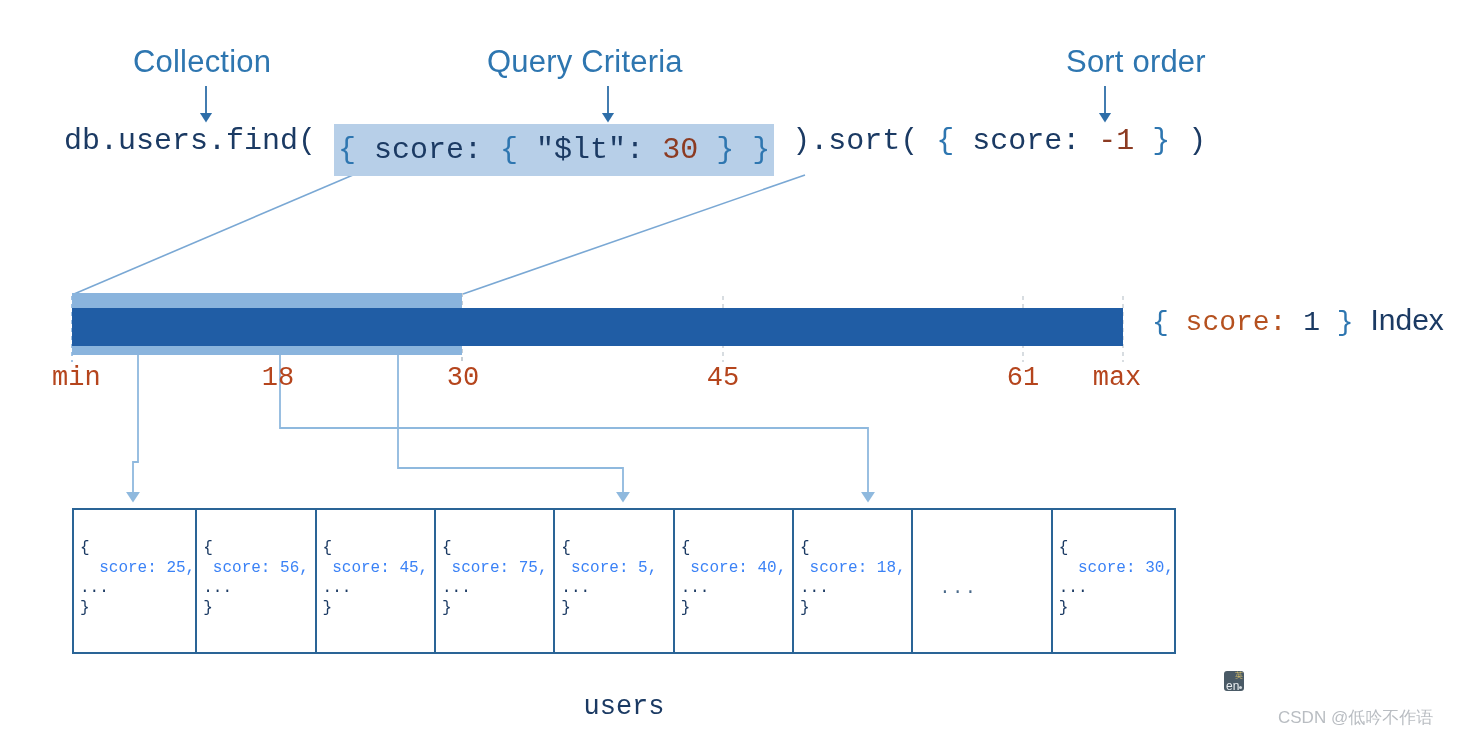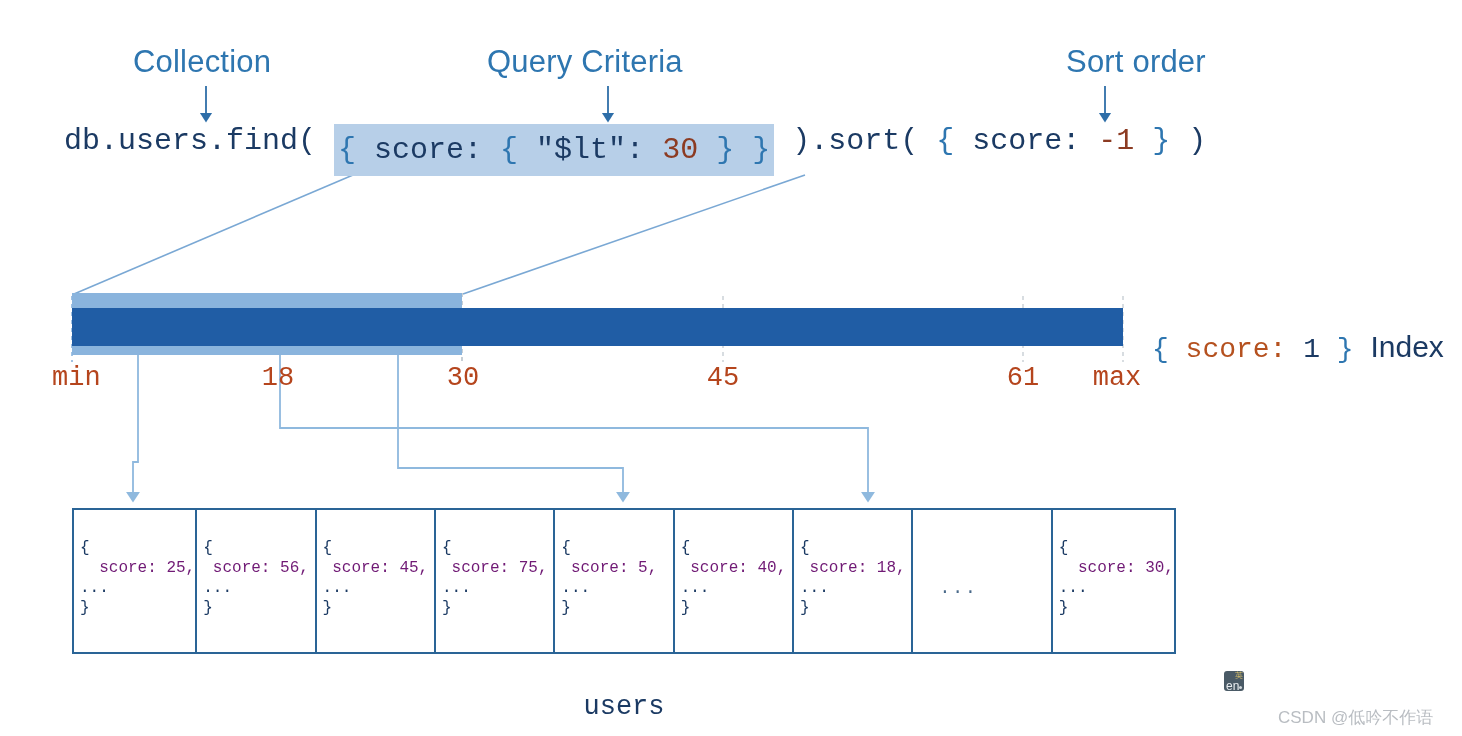--- a/index.html
+++ b/index.html
@@ -78,21 +78,20 @@
   }
   .index-label {
     position: absolute;
     left: 1152px;
     top: 303px;
     font-family: "Liberation Mono", monospace;
     font-size: 28px;
     color: #1b3a63;
     white-space: pre;
     z-index: 4;
-    margin-top: 27px;
   }
   .index-label .kw { color: #b5511f; }
   .index-label .word {
     font-family: "Liberation Sans", sans-serif;
     color: #1b3a63;
     font-size: 30px;
   }
   .tick-label {
     position: absolute;
     top: 363px;
@@ -124,21 +123,21 @@
     box-sizing: border-box;
     position: relative;
     font-family: "Liberation Mono", monospace;
     font-size: 16px;
     color: #1b3a63;
     padding: 28px 0 0 6px;
     line-height: 20px;
     white-space: pre;
   }
   .doc-box:last-child { border-right: none; }
-  .doc-box .score-line { color: #701a75; }
+  .doc-box .score-line { color: #3b82f6; }
   .doc-box.ellipsis-only {
     padding-top: 68px;
     padding-left: 26px;
     color: #4a6a8a;
     font-size: 18px;
     letter-spacing: 2px;
   }
   .collection-name {
     position: absolute;
     left: 0;

